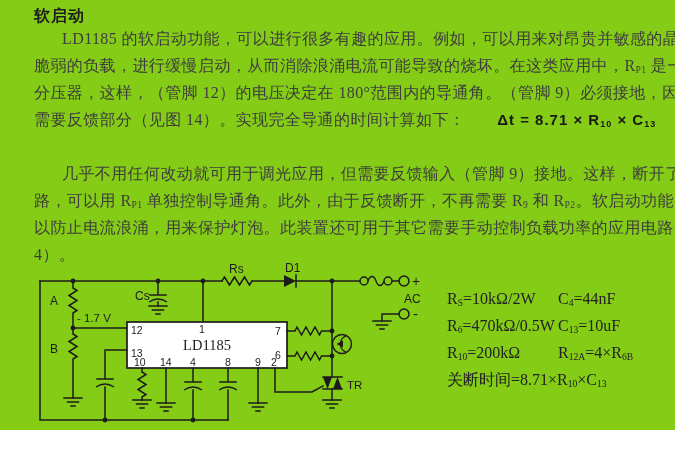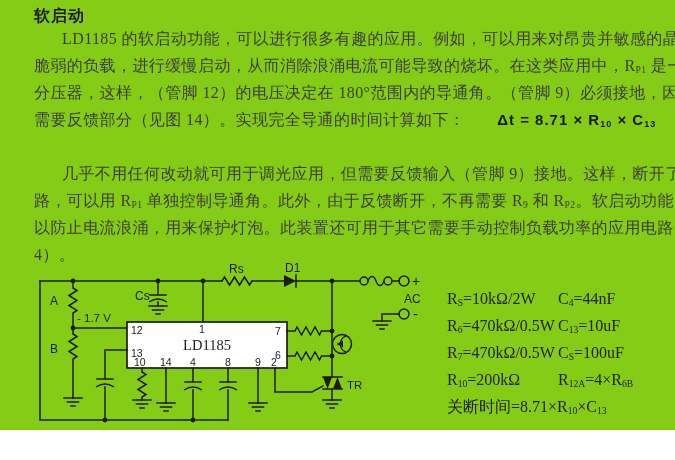--- a/index.html
+++ b/index.html
@@ -206,23 +206,20 @@
   </svg>
 
   <div class="values">
     <div class="vrow">
       <span class="c1">R<sub>S</sub>=10kΩ/2W</span><span class="c2">C<sub>4</sub>=44nF</span>
     </div>
     <div class="vrow">
       <span class="c1">R<sub>6</sub>=470kΩ/0.5W</span><span class="c2">C<sub>13</sub>=10uF</span>
     </div>
     <div class="vrow">
-      <span class="c1">R<sub>7</sub>=470kΩ/0.5W</span><span class="c2">C<sub>S</sub>=100uF</span>
-    </div>
-    <div class="vrow">
       <span class="c1">R<sub>10</sub>=200kΩ</span><span class="c2">R<sub>12A</sub>=4×R<sub>6B</sub></span>
     </div>
     <div class="vrow wide">
       <span class="c1">关断时间=8.71×R<sub>10</sub>×C<sub>13</sub></span>
     </div>
   </div>
 
   <div class="caption">图 14. 软启动电路</div>
 
 </div>

